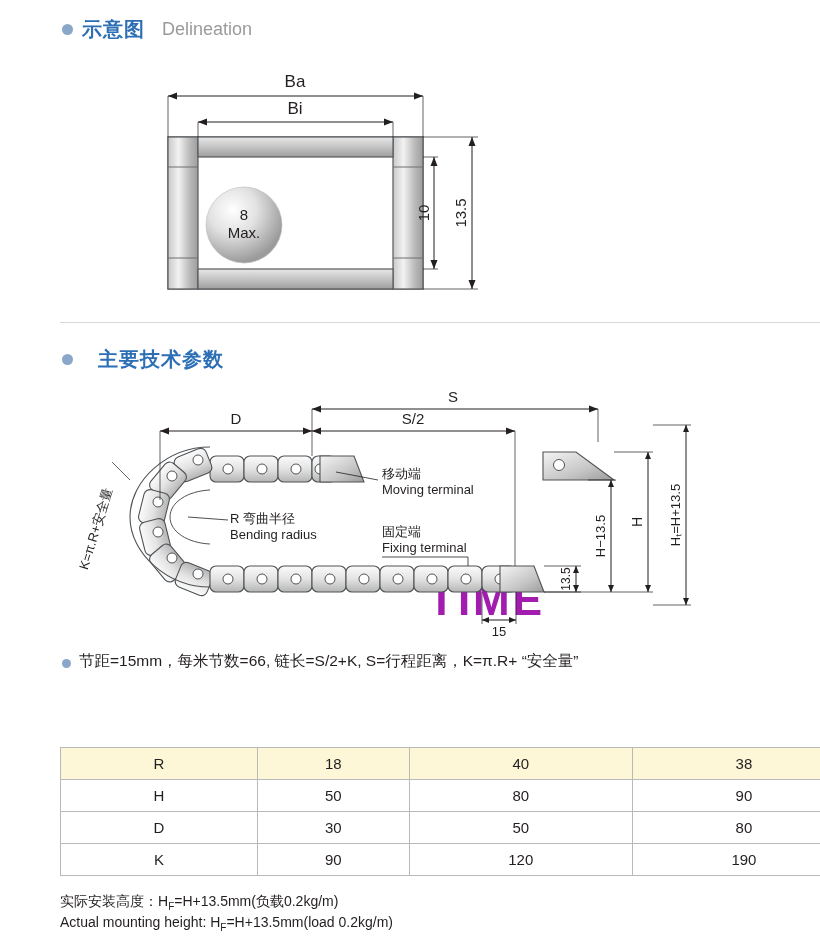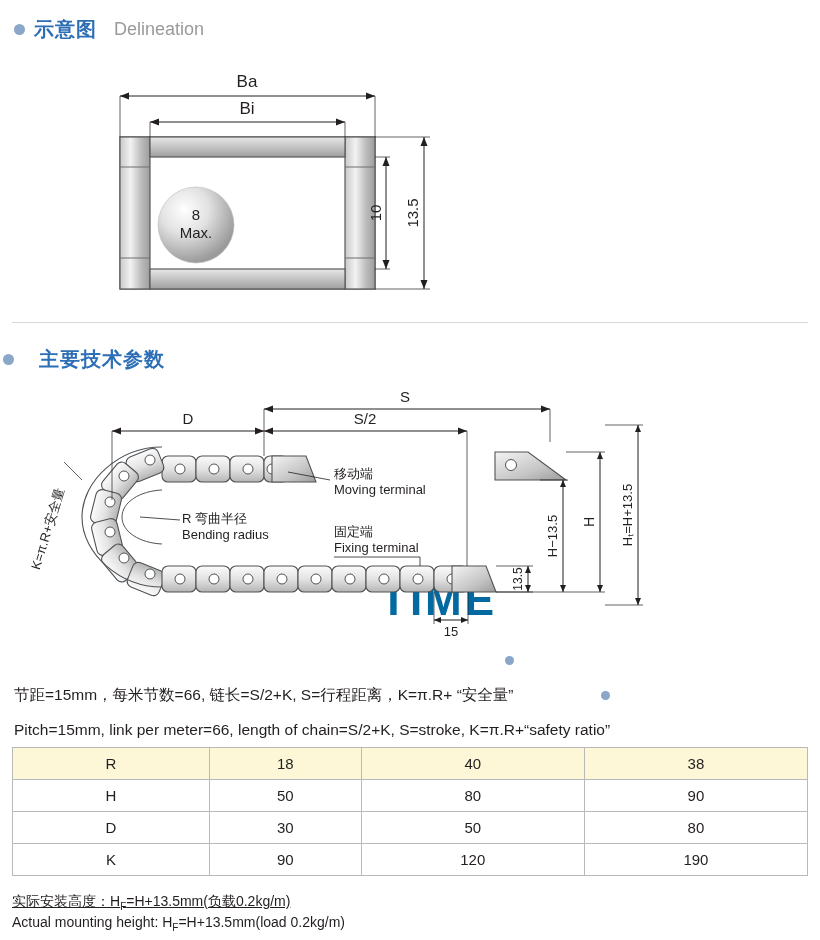--- a/index.html
+++ b/index.html
@@ -12,20 +12,21 @@
     height: 940px;
     position: relative;
     font-family: "Liberation Sans", sans-serif;
     color: #231f20;
     overflow: hidden;
   }
   .page {
     position: relative;
     width: 672px;
     height: 940px;
+    margin-left: 48px;
   }
 
   
   .section-head {
     position: absolute;
     display: flex;
     align-items: center;
     gap: 9px;
   }
   .bullet-dot {
@@ -41,43 +42,42 @@
     font-size: 20px;
     font-weight: bold;
     letter-spacing: 1px;
   }
   .head-en {
     color: #9a9a9a;
     font-size: 18px;
     margin-left: 8px;
   }
   #sec1 { left: 14px; top: 16px; }
-  #sec2 { left: 3px; top: 346px; gap: 25px; }
+  #sec2 { left: 14px; top: 346px; gap: 25px; }
 
   .divider {
     position: absolute;
     left: 12px;
     width: 796px;
     height: 1px;
     background: #d8d8d8;
   }
   #div1 { top: 322px; }
 
   
   .svg-layer { position: absolute; left: 0; top: 0; }
 
   
   .bullet-line {
     position: absolute;
     display: flex;
-    align-items: flex-end;
-    gap: 20px;
+    align-items: center;
+    gap: 8px;
     font-size: 15.5px;
     line-height: 20px;
-    flex-direction: column;
   }
   .bullet-line .bullet-dot {
     width: 9px; height: 9px; margin-top: 5px;
     background: #8aa6c8;
   }
   #bl1 { left: 14px; top: 651px; }
   #bl2 { left: 14px; top: 686px; }
 
   
   table.spec {
@@ -102,31 +102,31 @@
     width: 196px;
   }
 
   
   .footnote {
     position: absolute;
     left: 12px;
     font-size: 14px;
     line-height: 20px;
   }
-  #fn1 { top: 891px; text-decoration: underline; }
+  #fn1 { top: 891px; }
   #fn2 { top: 912px; }
   .sub { font-size: 10px; vertical-align: sub; }
 
   
   .watermark {
     position: absolute;
     left: 380px;
     top: 575px;
     font-size: 44px;
-    color: #0369a1;
+    color: #a21caf;
     font-weight: bold;
     letter-spacing: 3px;
     pointer-events: none;
   }
 
   text {
     font-family: "Liberation Sans", sans-serif;
   }
 </style>
 </head>
@@ -359,24 +359,20 @@
     <path d="M434 240 l7 -3 v6 z" fill="#231f20"></path>
     <path d="M468 240 l-7 -3 v6 z" fill="#231f20"></path>
     <line x1="434" y1="212" x2="434" y2="244" stroke="#231f20" stroke-width="0.7"></line>
     <line x1="468" y1="212" x2="468" y2="244" stroke="#231f20" stroke-width="0.7"></line>
     <text x="451" y="256" text-anchor="middle" font-size="13" fill="#231f20">15</text>
   </svg>
 
   <div class="bullet-line" id="bl1">
     <span class="bullet-dot"></span>
     <span>节距=15mm，每米节数=66, 链长=S/2+K, S=行程距离，K=π.R+ “安全量”</span>
-  </div>
-  <div class="bullet-line" id="bl2">
-    <span class="bullet-dot"></span>
-    <span>Pitch=15mm, link per meter=66, length of chain=S/2+K, S=stroke, K=π.R+“safety ratio”</span>
   </div>
 
   <table class="spec">
     <thead>
       <tr>
         <th class="rowhead">R</th>
         <th>18</th>
         <th>40</th>
         <th>38</th>
       </tr>

